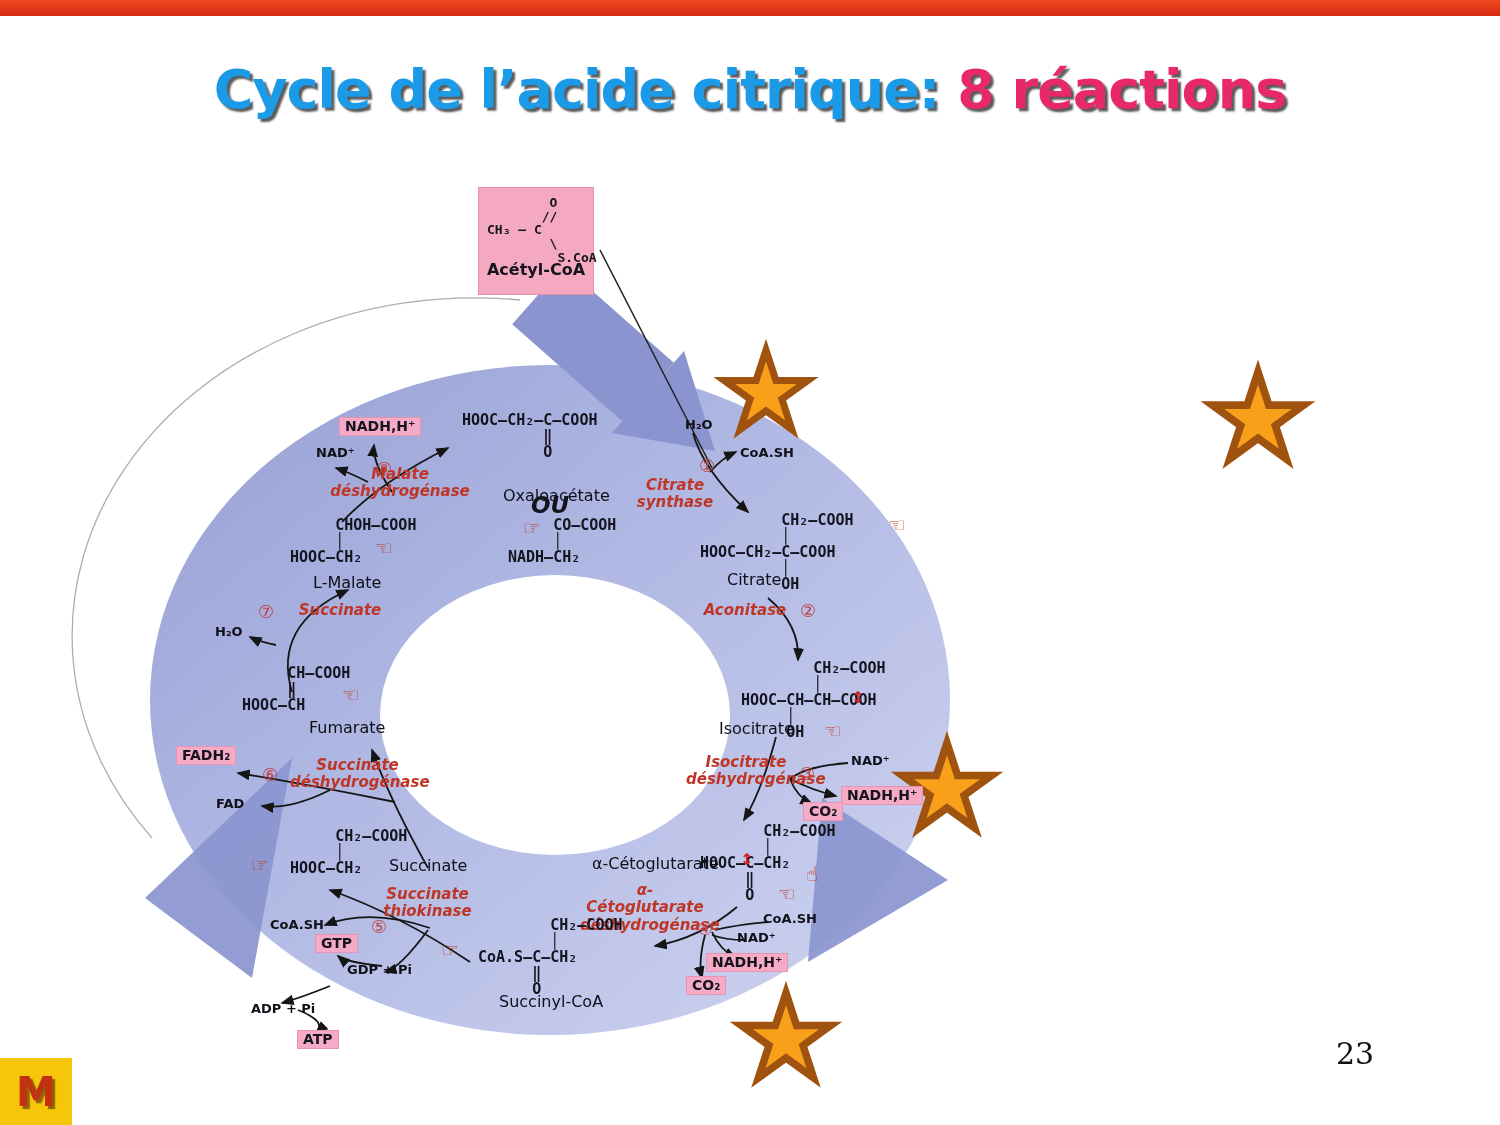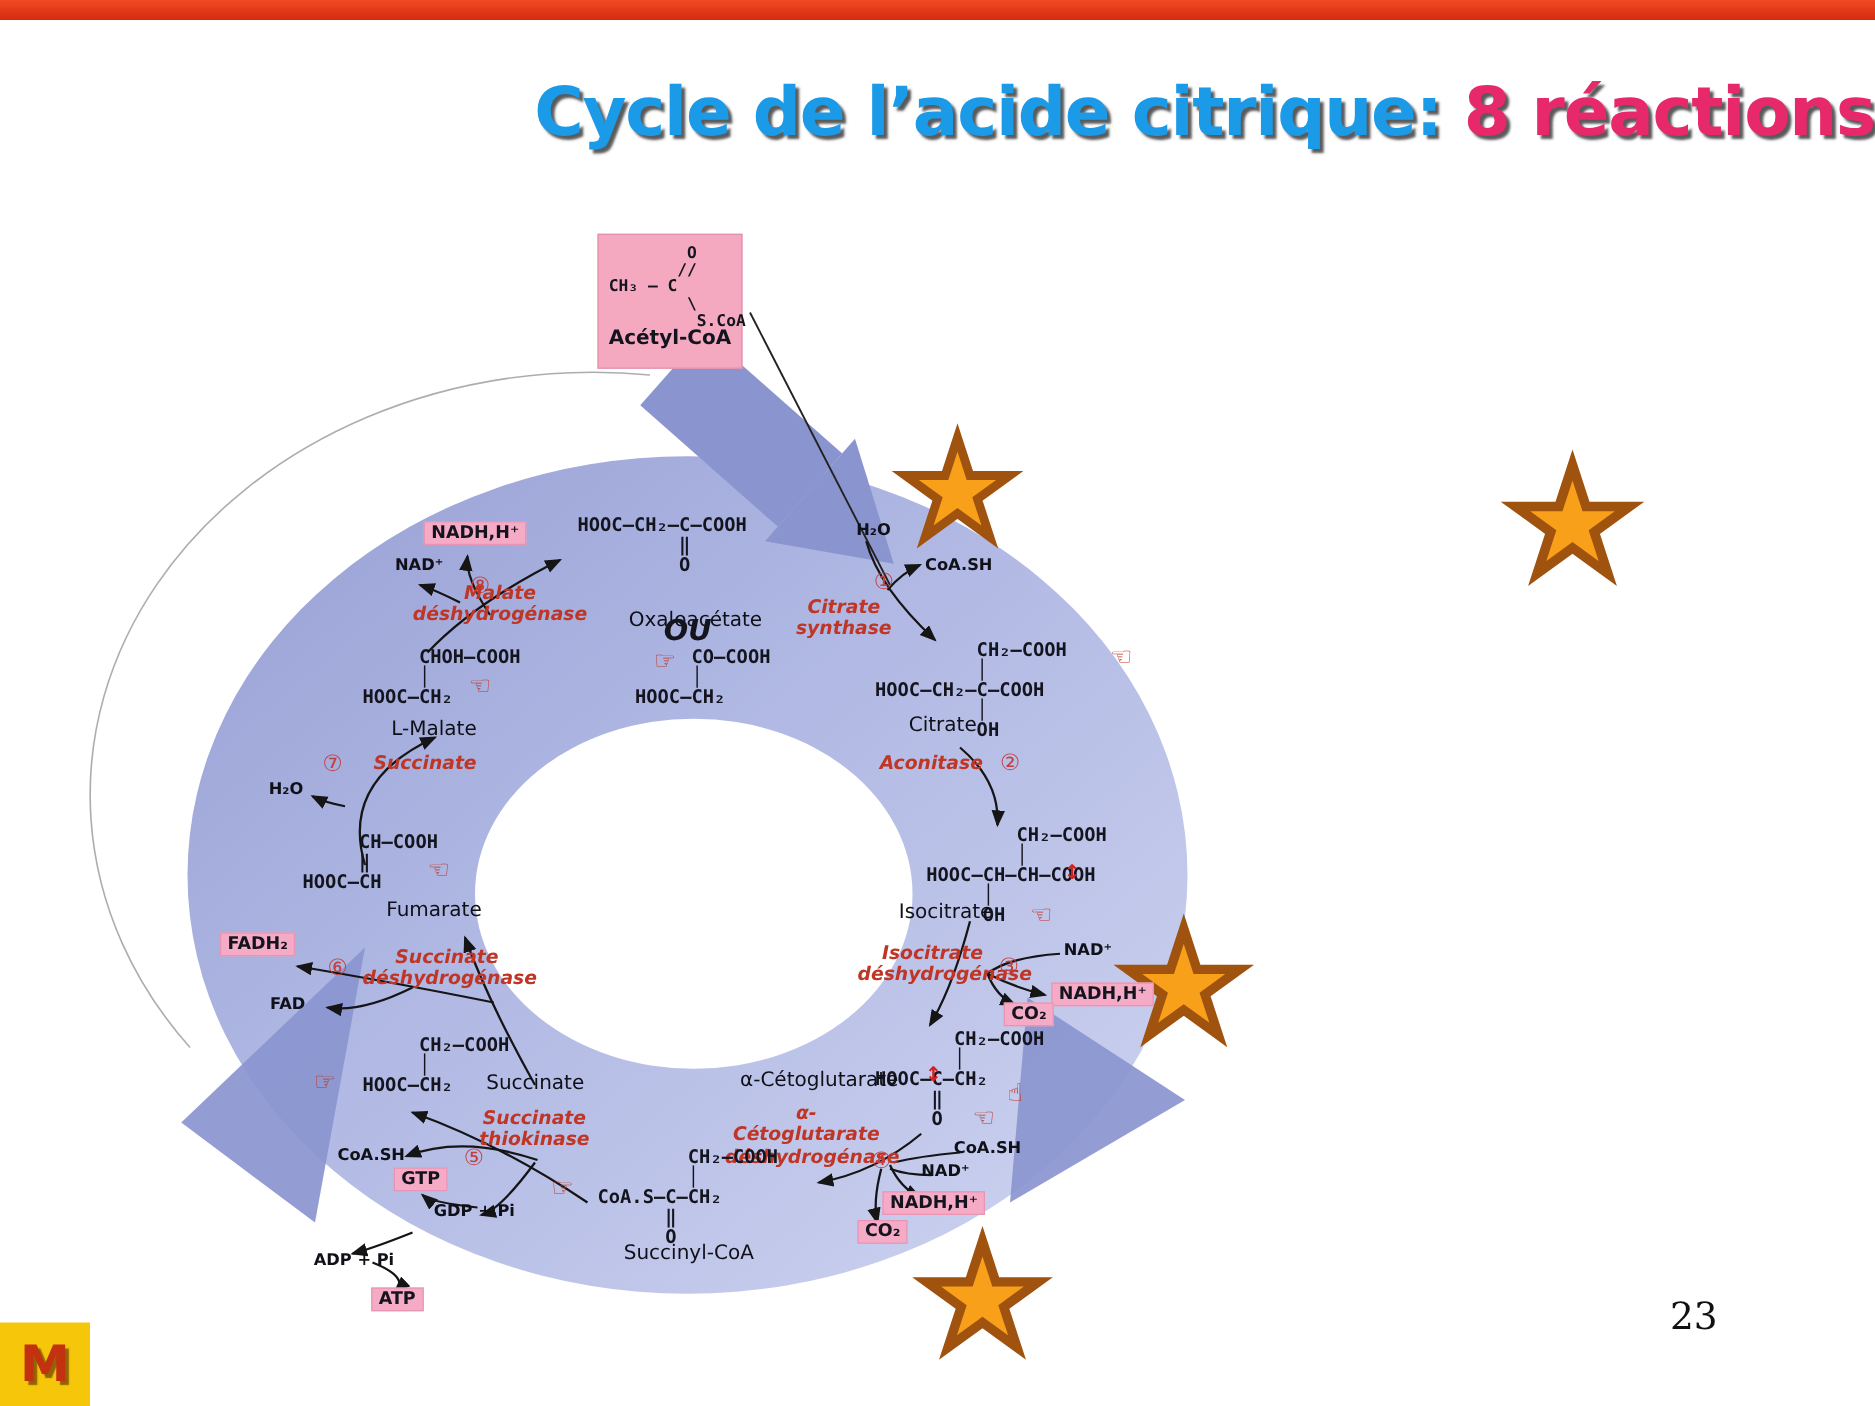--- a/index.html
+++ b/index.html
@@ -1,20 +1,20 @@
 <!DOCTYPE html>
 <html><head>
 <meta charset="utf-8">
 <style>
   html,body{margin:0;padding:0;background:#fff;}
   .slide{position:relative;width:1500px;height:1125px;background:#fff;overflow:hidden;
          font-family:"DejaVu Sans","Liberation Sans",sans-serif;}
   .topbar{position:absolute;left:0;top:0;width:1500px;height:16px;
           background:linear-gradient(180deg,#f04b24,#d52a10);z-index:4;}
-  .title{position:absolute;left:0;top:58px;width:1500px;text-align:right;z-index:3;
+  .title{position:absolute;left:0;top:58px;width:1500px;text-align:center;z-index:3;
          font-weight:bold;font-size:54px;letter-spacing:-1px;
          text-shadow:3px 3px 2px rgba(35,35,35,0.75);}
   .title .blue{color:#1b9ae8;}
   .title .pink{color:#e7286a;}
   svg.bg{position:absolute;left:0;top:0;z-index:1;}
   .f{position:absolute;margin:0;z-index:2;font-family:"DejaVu Sans Mono","Liberation Mono",monospace;
      font-weight:bold;font-size:15px;line-height:1.06;white-space:pre;color:#14141e;}
   .fs{font-size:13px;line-height:1.05;}
   .lbl{position:absolute;z-index:2;font-size:16px;color:#101018;white-space:nowrap;}
   .cof{position:absolute;z-index:2;font-size:13px;font-weight:bold;color:#101018;white-space:nowrap;}
@@ -134,21 +134,21 @@
 déshydrogénase</div>
 
   <pre class="f" style="left:462px;top:413px">HOOC—CH₂—C—COOH
          ‖
          O</pre>
   <span class="lbl" style="left:503px;top:486px">Oxaloacétate</span>
   <span class="ou" style="left:531px;top:492px">OU</span>
   <span class="hand" style="left:523px;top:516px">☞</span>
   <pre class="f" style="left:508px;top:518px">     CO—COOH
      │
-HOOC—CH₂</pre>
+NADH—CH₂</pre>
 
   <span class="cof" style="left:685px;top:417px">H₂O</span>
   <span class="num" style="left:699px;top:455px">①</span>
   <span class="cof" style="left:740px;top:445px">CoA.SH</span>
   <div class="enz" style="left:620px;top:477px;width:110px">Citrate
 synthase</div>
 
   <pre class="f" style="left:700px;top:513px">         CH₂—COOH
          │
 HOOC—CH₂—C—COOH

